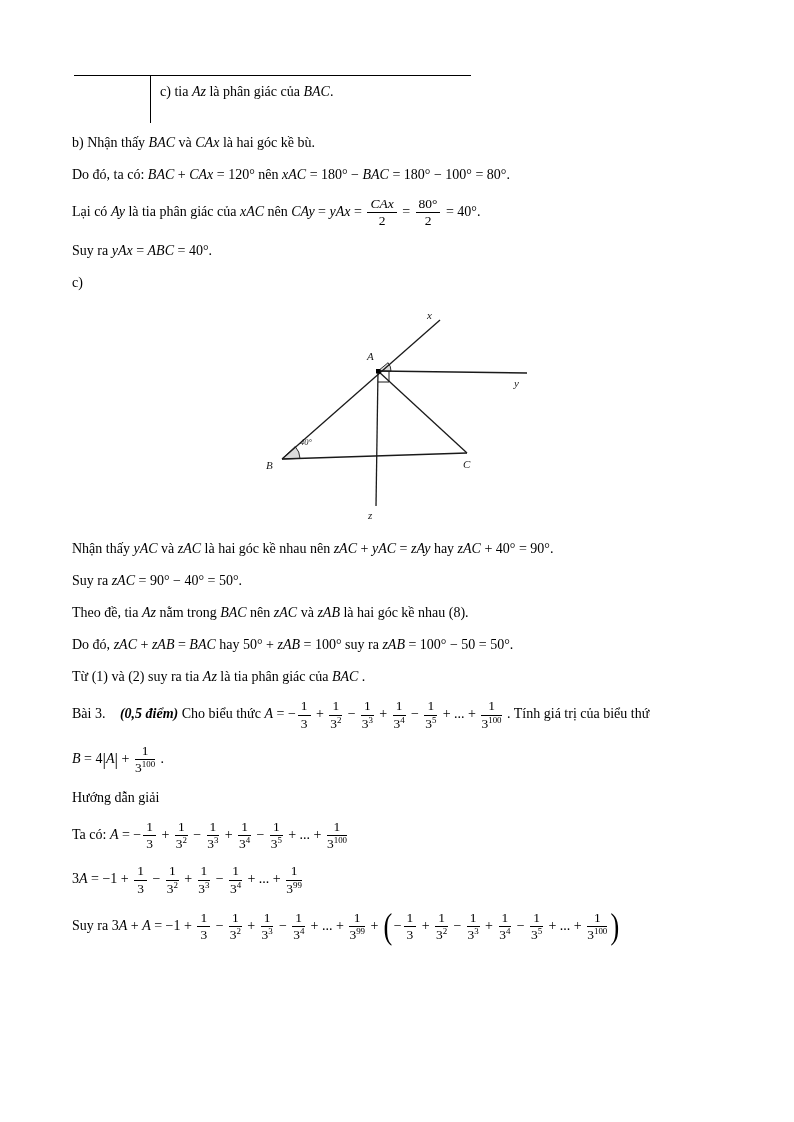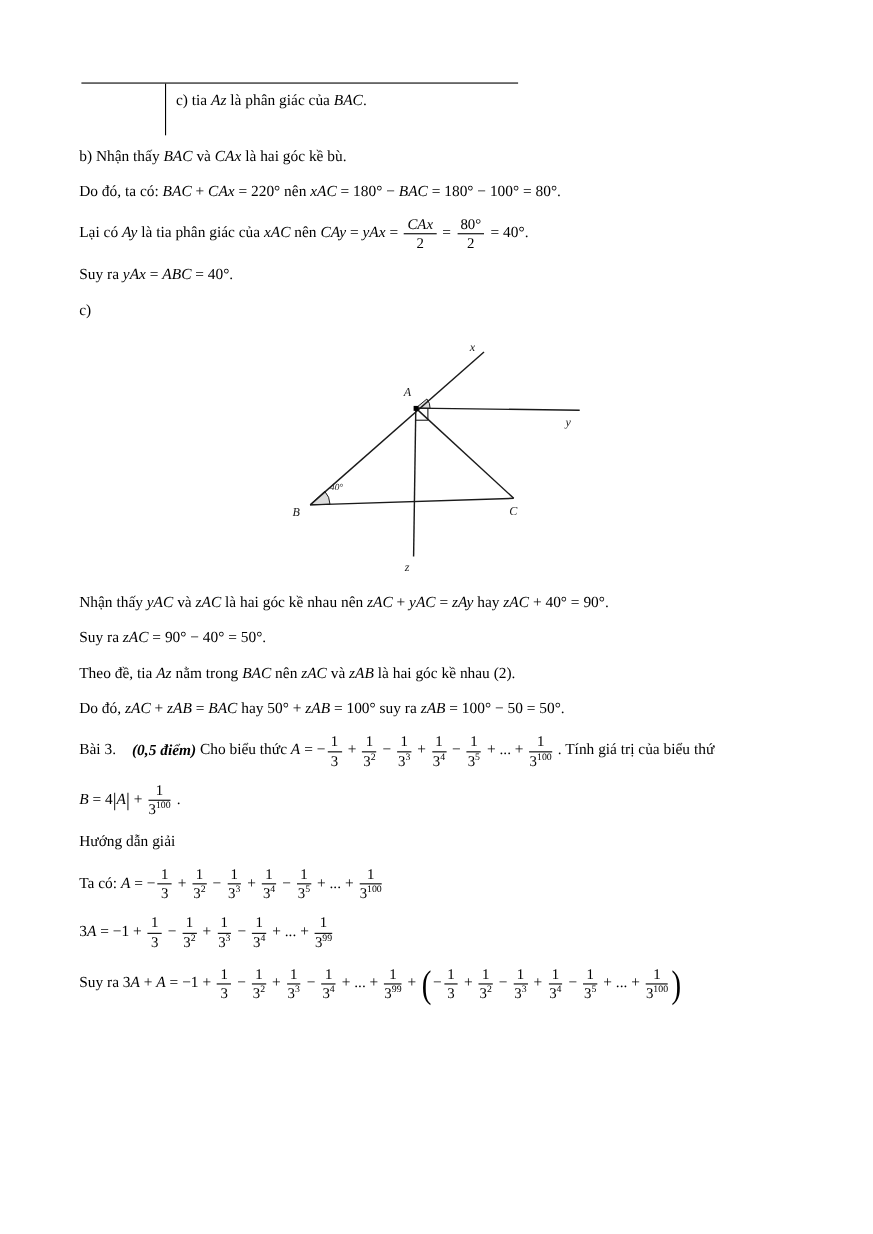--- a/index.html
+++ b/index.html
@@ -38,21 +38,21 @@
 <div class="page">
 
   <div class="topbox">
     <div class="topbox-cell" id="topbox-cell">
         <div class="line"><span class="t">c) tia </span><span class="m">Az</span><span class="t"> là phân giác của </span><span class="m">BAC</span><span class="t">.</span></div>
       </div>
   </div>
 
   <div id="doc-top">
       <div class="line"><span class="t">b) Nhận thấy </span><span class="m">BAC</span><span class="t"> và </span><span class="m">CAx</span><span class="t"> là hai góc kề bù.</span></div>
-      <div class="line"><span class="t">Do đó, ta có: </span><span class="m">BAC</span><span class="t"> + </span><span class="m">CAx</span><span class="t"> = 220° nên </span><span class="m">xAC</span><span class="t"> = 180° − </span><span class="m">BAC</span><span class="t"> = 180° − 100° = 80°.</span></div>
+      <div class="line"><span class="t">Do đó, ta có: </span><span class="m">BAC</span><span class="t"> + </span><span class="m">CAx</span><span class="t"> = 120° nên </span><span class="m">xAC</span><span class="t"> = 180° − </span><span class="m">BAC</span><span class="t"> = 180° − 100° = 80°.</span></div>
       <div class="line"><span class="t">Lại có </span><span class="m">Ay</span><span class="t"> là tia phân giác của </span><span class="m">xAC</span><span class="t"> nên </span><span class="m">CAy</span><span class="t"> = </span><span class="m">yAx</span><span class="t"> = </span><span class="frac"><span class="fnum m">CAx</span><span class="fden">2</span></span><span class="t"> = </span><span class="frac"><span class="fnum">80°</span><span class="fden">2</span></span><span class="t"> = 40°.</span></div>
       <div class="line"><span class="t">Suy ra </span><span class="m">yAx</span><span class="t"> = </span><span class="m">ABC</span><span class="t"> = 40°.</span></div>
       <div class="line"><span class="t">c)</span></div>
     </div>
 
   <svg class="diagram" viewBox="250 322 300 220" width="300" height="220" xmlns="http://www.w3.org/2000/svg">
 
     <path d="M282 476 L295.2 463.6 A18 18 0 0 1 300 475.4 Z" fill="#dcdcdc" stroke="#000" stroke-width="0.8"></path>
 
     <path d="M378 388 L388.1 379.7 A13 13 0 0 1 391 388.2 Z" fill="#dcdcdc" stroke="#000" stroke-width="0.8"></path>
@@ -71,22 +71,23 @@
     <text x="514" y="404">y</text>
     <text x="266" y="486">B</text>
     <text x="463" y="485">C</text>
     <text x="368" y="536">z</text>
     <text x="300" y="462" class="small">40°</text>
   </svg>
 
   <div id="doc-bottom">
       <div class="line"><span class="t">Nhận thấy </span><span class="m">yAC</span><span class="t"> và </span><span class="m">zAC</span><span class="t"> là hai góc kề nhau nên </span><span class="m">zAC</span><span class="t"> + </span><span class="m">yAC</span><span class="t"> = </span><span class="m">zAy</span><span class="t"> hay </span><span class="m">zAC</span><span class="t"> + 40° = 90°.</span></div>
       <div class="line"><span class="t">Suy ra </span><span class="m">zAC</span><span class="t"> = 90° − 40° = 50°.</span></div>
-      <div class="line"><span class="t">Theo đề, tia </span><span class="m">Az</span><span class="t"> nằm trong </span><span class="m">BAC</span><span class="t"> nên </span><span class="m">zAC</span><span class="t"> và </span><span class="m">zAB</span><span class="t"> là hai góc kề nhau (2).</span></div>
+      <div class="line"><span class="t">Theo đề, tia </span><span class="m">Az</span><span class="t"> nằm trong </span><span class="m">BAC</span><span class="t"> nên </span><span class="m">zAC</span><span class="t"> và </span><span class="m">zAB</span><span class="t"> là hai góc kề nhau (8).</span></div>
       <div class="line"><span class="t">Do đó, </span><span class="m">zAC</span><span class="t"> + </span><span class="m">zAB</span><span class="t"> = </span><span class="m">BAC</span><span class="t"> hay 50° + </span><span class="m">zAB</span><span class="t"> = 100° suy ra </span><span class="m">zAB</span><span class="t"> = 100° − 50 = 50°.</span></div>
+      <div class="line"><span class="t">Từ (1) và (2) suy ra tia </span><span class="m">Az</span><span class="t"> là tia phân giác của </span><span class="m">BAC</span><span class="t"> .</span></div>
       <div class="line"><span class="b">Bài 3.</span><span class="bi"> (0,5 điểm)</span><span class="t"> Cho biểu thức </span><span class="m">A</span><span class="t"> = −</span><span class="frac"><span class="fnum">1</span><span class="fden">3</span></span><span class="t"> + </span><span class="frac"><span class="fnum">1</span><span class="fden">3<sup>2</sup></span></span><span class="t"> − </span><span class="frac"><span class="fnum">1</span><span class="fden">3<sup>3</sup></span></span><span class="t"> + </span><span class="frac"><span class="fnum">1</span><span class="fden">3<sup>4</sup></span></span><span class="t"> − </span><span class="frac"><span class="fnum">1</span><span class="fden">3<sup>5</sup></span></span><span class="t"> + ... + </span><span class="frac"><span class="fnum">1</span><span class="fden">3<sup>100</sup></span></span><span class="t"> . Tính giá trị của biểu thức</span></div>
       <div class="line"><span class="m">B</span><span class="t"> = 4</span><span><span class="bar">|</span><span class="m">A</span><span class="bar">|</span></span><span class="t"> + </span><span class="frac"><span class="fnum">1</span><span class="fden">3<sup>100</sup></span></span><span class="t"> .</span></div>
       <div class="line bold-head"><span class="b">Hướng dẫn giải</span></div>
       <div class="line"><span class="t">Ta có: </span><span class="m">A</span><span class="t"> = −</span><span class="frac"><span class="fnum">1</span><span class="fden">3</span></span><span class="t"> + </span><span class="frac"><span class="fnum">1</span><span class="fden">3<sup>2</sup></span></span><span class="t"> − </span><span class="frac"><span class="fnum">1</span><span class="fden">3<sup>3</sup></span></span><span class="t"> + </span><span class="frac"><span class="fnum">1</span><span class="fden">3<sup>4</sup></span></span><span class="t"> − </span><span class="frac"><span class="fnum">1</span><span class="fden">3<sup>5</sup></span></span><span class="t"> + ... + </span><span class="frac"><span class="fnum">1</span><span class="fden">3<sup>100</sup></span></span></div>
       <div class="line"><span class="t">3</span><span class="m">A</span><span class="t"> = −1 + </span><span class="frac"><span class="fnum">1</span><span class="fden">3</span></span><span class="t"> − </span><span class="frac"><span class="fnum">1</span><span class="fden">3<sup>2</sup></span></span><span class="t"> + </span><span class="frac"><span class="fnum">1</span><span class="fden">3<sup>3</sup></span></span><span class="t"> − </span><span class="frac"><span class="fnum">1</span><span class="fden">3<sup>4</sup></span></span><span class="t"> + ... + </span><span class="frac"><span class="fnum">1</span><span class="fden">3<sup>99</sup></span></span></div>
       <div class="line"><span class="t">Suy ra 3</span><span class="m">A</span><span class="t"> + </span><span class="m">A</span><span class="t"> = −1 + </span><span class="frac"><span class="fnum">1</span><span class="fden">3</span></span><span class="t"> − </span><span class="frac"><span class="fnum">1</span><span class="fden">3<sup>2</sup></span></span><span class="t"> + </span><span class="frac"><span class="fnum">1</span><span class="fden">3<sup>3</sup></span></span><span class="t"> − </span><span class="frac"><span class="fnum">1</span><span class="fden">3<sup>4</sup></span></span><span class="t"> + ... + </span><span class="frac"><span class="fnum">1</span><span class="fden">3<sup>99</sup></span></span><span class="t"> + </span><span class="paren">(</span><span class="t">−</span><span class="frac"><span class="fnum">1</span><span class="fden">3</span></span><span class="t"> + </span><span class="frac"><span class="fnum">1</span><span class="fden">3<sup>2</sup></span></span><span class="t"> − </span><span class="frac"><span class="fnum">1</span><span class="fden">3<sup>3</sup></span></span><span class="t"> + </span><span class="frac"><span class="fnum">1</span><span class="fden">3<sup>4</sup></span></span><span class="t"> − </span><span class="frac"><span class="fnum">1</span><span class="fden">3<sup>5</sup></span></span><span class="t"> + ... + </span><span class="frac"><span class="fnum">1</span><span class="fden">3<sup>100</sup></span></span><span class="paren">)</span></div>
     </div>
 
 </div>
 

